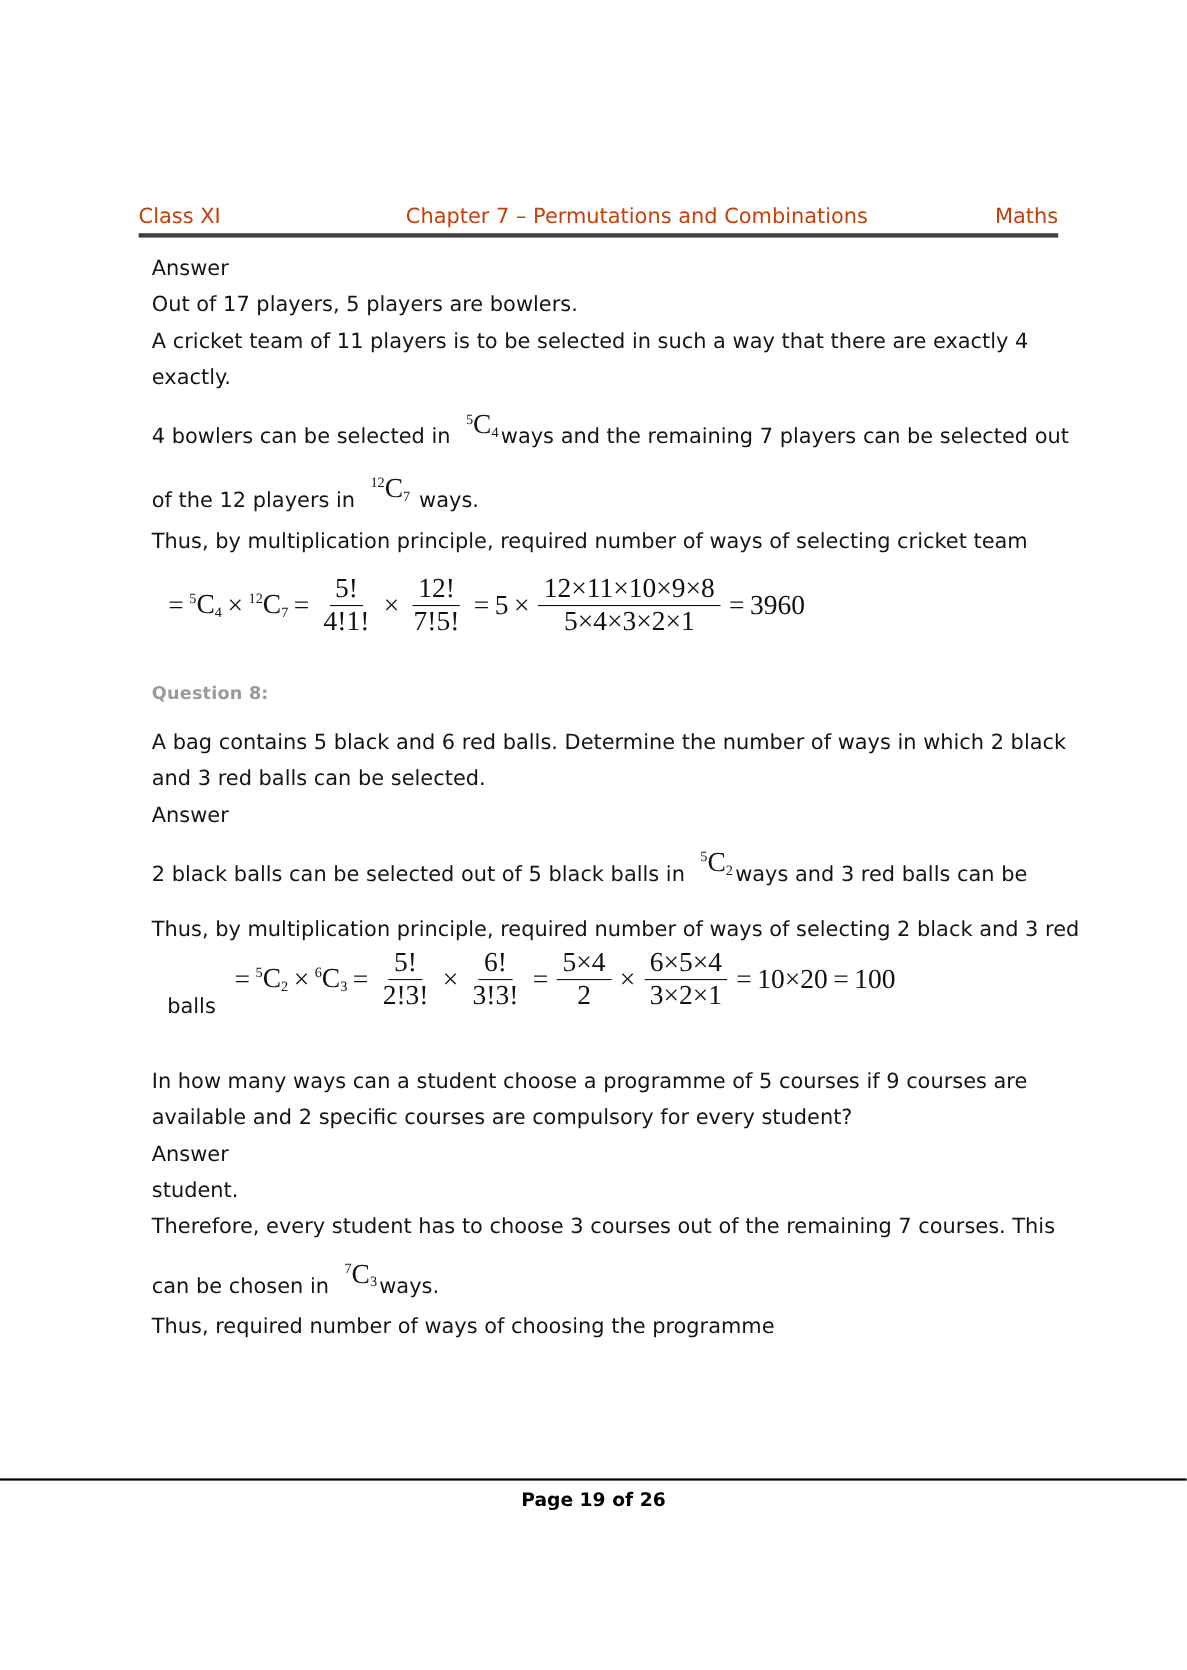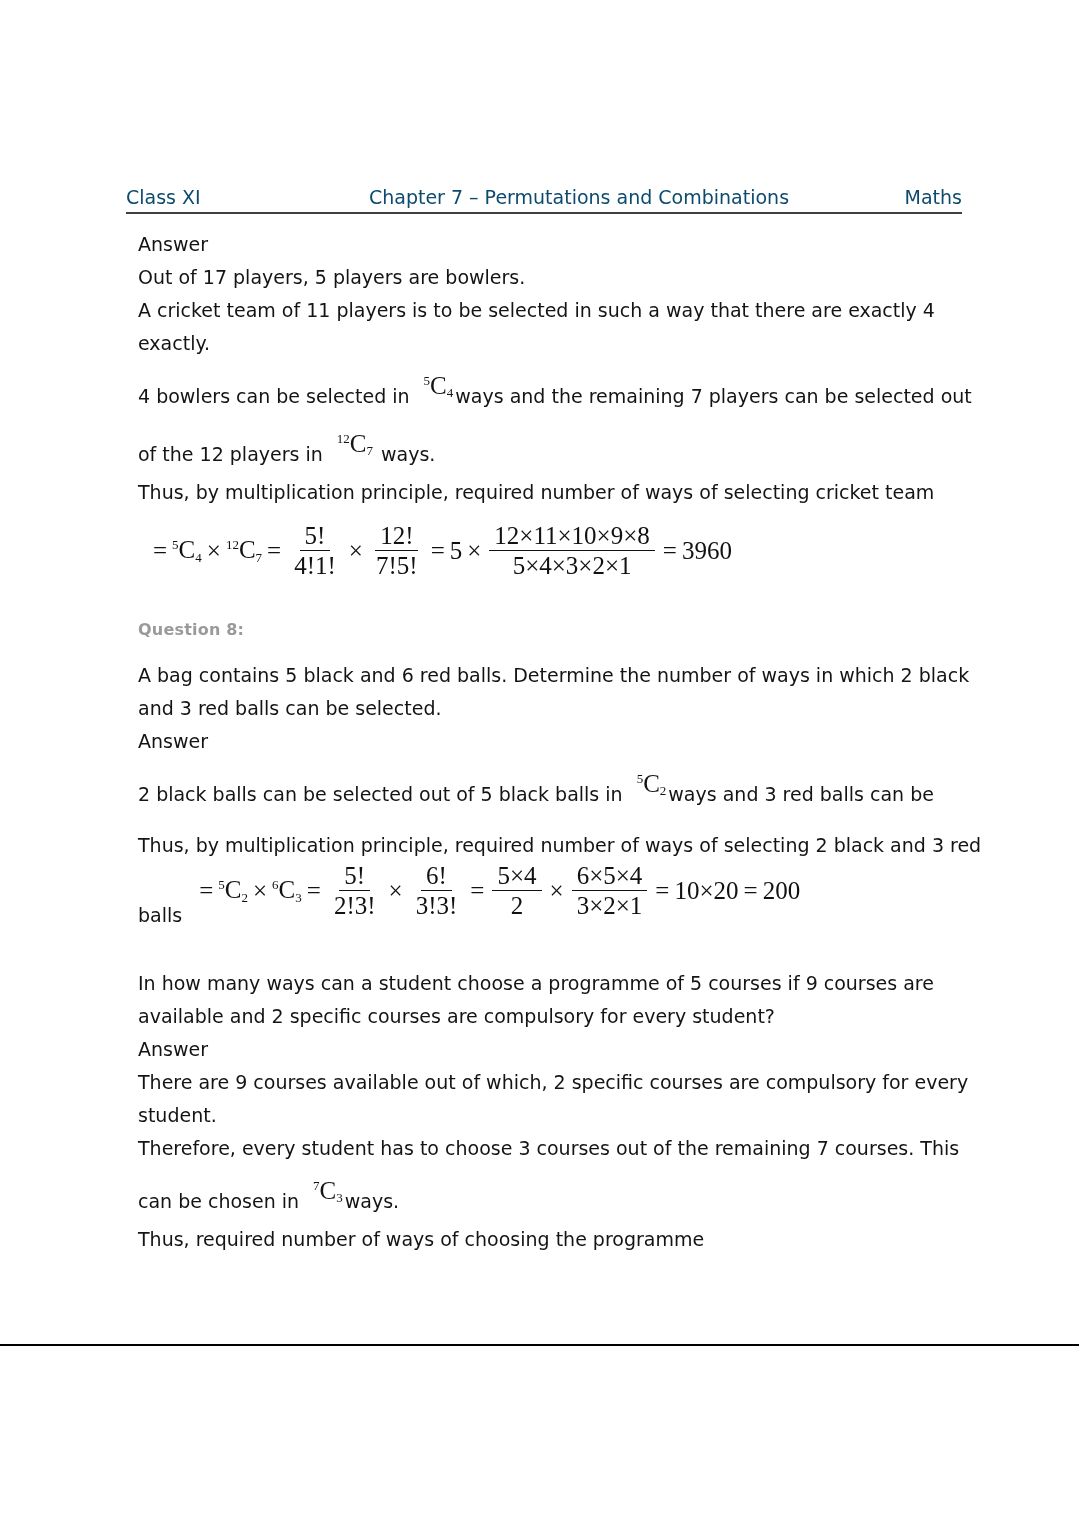--- a/index.html
+++ b/index.html
@@ -16,26 +16,26 @@
     font-family: "DejaVu Sans", sans-serif;
     color: #000000;
   }
 
   
   .header {
     position: absolute;
     left: 126px;
     top: 186px;
     width: 836px;
-    border-bottom: 2px solid #404040;
+    border-bottom: 4px solid #404040;
     padding-bottom: 4px;
     display: flex;
     align-items: baseline;
     font-size: 19px;
-    color: #0c4a6e;
+    color: #c2410c;
     white-space: nowrap;
   }
   .header .h-left   { width: 200px; text-align: left; }
   .header .h-center { flex: 1; text-align: center; }
   .header .h-right  { width: 130px; text-align: right; }
 
   
   .content {
     position: absolute;
     left: 138px;
@@ -109,20 +109,21 @@
     position: relative;
     display: flex;
     align-items: flex-end;
   }
   .eq-row .balls-label {
     font-family: "DejaVu Sans", sans-serif;
     font-size: 19px;
     color: #141414;
     position: relative;
     top: -2px;
+    margin-left: 14px;
   }
   .eq-indent-1 { padding-left: 10px; }
   .eq-indent-2 { padding-left: 12px; }
 
   
   .footer-rule {
     position: absolute;
     left: 0;
     top: 1344px;
     width: 1079px;
@@ -243,40 +244,40 @@
           <span class="den">2</span>
         </span>
         <span class="op">×</span>
         <span class="frac">
           <span class="num">6×5×4</span>
           <span class="den">3×2×1</span>
         </span>
         <span class="op">=</span>
         <span>10×20</span>
         <span class="op">=</span>
-        <span>200</span>
+        <span>100</span>
       </div>
     </div>
 
     <div class="gap-md"></div>
 
 
     <div class="gap-sm"></div>
 
     <div class="line">In how many ways can a student choose a programme of 5 courses if 9 courses are</div>
     <div class="line">available and 2 specific courses are compulsory for every student?</div>
     <div class="line">Answer</div>
-    <div class="line">There are 9 courses available out of which, 2 specific courses are compulsory for every</div>
     <div class="line">student.</div>
     <div class="line">Therefore, every student has to choose 3 courses out of the remaining 7 courses. This</div>
 
     <div class="gap-sm"></div>
 
     <div class="line">
       <span>can be chosen in</span><span class="imath"><sup>7</sup><span>C</span><sub>3</sub></span><span>ways.</span>
     </div>
 
     <div class="line">Thus, required number of ways of choosing the programme</div>
   </div>
 
   <div class="footer-rule"></div>
+  <div class="footer-text">Page 19 of 26</div>
 
 </div>
 
 </body></html>

